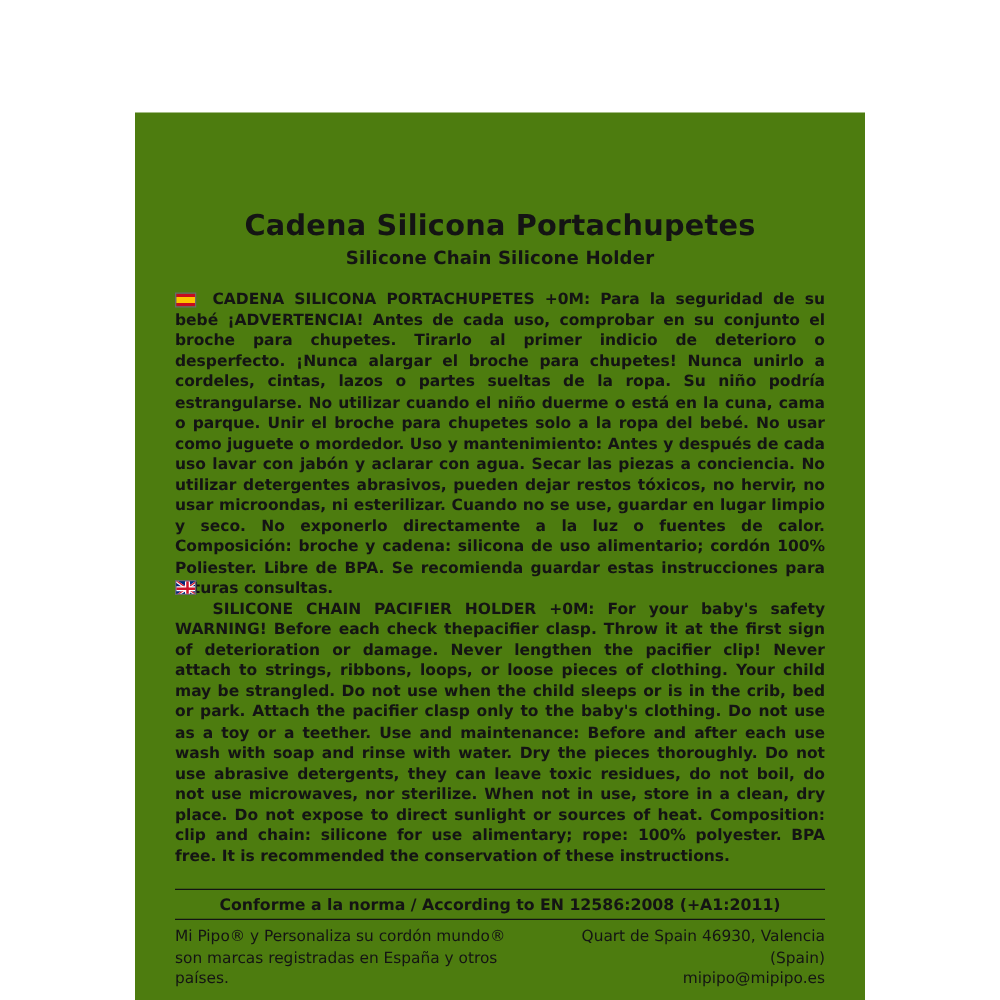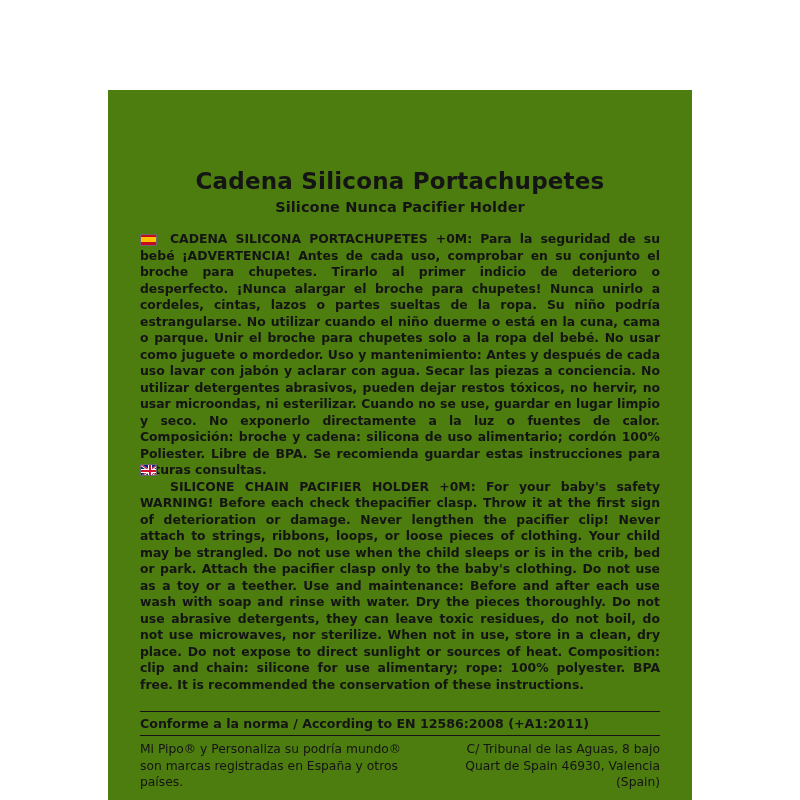--- a/index.html
+++ b/index.html
@@ -126,21 +126,21 @@
   }
   .norm-wrap {
     margin-top: 18px;
   }
   .rule {
     height: 1px;
     background: #141414;
     width: 100%;
   }
   .norm-text {
-    text-align: left;
+    text-align: center;
     font-size: 12.6px;
     font-weight: bold;
     color: #141414;
     padding: 4px 0 4px 0;
   }
   .cols {
     display: flex;
     justify-content: space-between;
     margin-top: 5px;
     font-size: 12.3px;
@@ -155,21 +155,21 @@
     text-align: right;
   }
 </style>
 </head>
 <body>
 
 <div id="label-sheet">
   <div id="content">
 
     <div class="title">Cadena Silicona Portachupetes</div>
-    <div class="subtitle">Silicone Nunca Pacifier Holder</div>
+    <div class="subtitle">Silicone Chain Silicone Holder</div>
 
     <div class="body-block">
 
       <div class="flag flag-es"></div>
       <p class="para">CADENA SILICONA PORTACHUPETES +0M: Para la seguridad de su bebé ¡ADVERTENCIA! Antes de cada uso, comprobar en su conjunto el broche para chupetes. Tirarlo al primer indicio de deterioro o desperfecto. ¡Nunca alargar el broche para chupetes! Nunca unirlo a cordeles, cintas, lazos o partes sueltas de la ropa. Su niño podría estrangularse. No utilizar cuando el niño duerme o está en la cuna, cama o parque. Unir el broche para chupetes solo a la ropa del bebé. No usar como juguete o mordedor.  Uso y mantenimiento: Antes y después de cada uso lavar con jabón y aclarar con agua. Secar las piezas a conciencia. No utilizar detergentes abrasivos, pueden dejar restos tóxicos, no hervir, no usar microondas, ni esterilizar. Cuando no se use, guardar en lugar limpio y seco. No exponerlo directamente a la luz o fuentes de calor. Composición: broche y cadena: silicona de uso alimentario; cordón 100% Poliester. Libre de BPA. Se recomienda guardar estas instrucciones para futuras consultas.</p>
 
       <div class="flag flag-uk" style="top: 232.992px;">
         <span class="d1"></span>
         <span class="d2"></span>
         <span class="dr1"></span>
@@ -182,21 +182,21 @@
       <p class="para">SILICONE CHAIN PACIFIER HOLDER +0M: For your baby's safety WARNING! Before each check thepacifier clasp. Throw it at the first sign of deterioration or damage. Never lengthen the pacifier clip! Never attach to strings, ribbons, loops, or loose pieces of clothing. Your child may be strangled. Do not use when the child sleeps or is in the crib, bed or park. Attach the pacifier clasp only to the baby's clothing. Do not use as a toy or a teether. Use and maintenance: Before and after each use wash with soap and rinse with water. Dry the pieces thoroughly. Do not use abrasive detergents, they can leave toxic residues, do not boil, do not use microwaves, nor sterilize. When not in use, store in a clean, dry place. Do not expose to direct sunlight or sources of heat. Composition: clip and chain: silicone for use alimentary; rope: 100% polyester. BPA free. It is recommended the conservation of these instructions.</p>
     </div>
 
     <div class="norm-wrap">
       <div class="rule"></div>
       <div class="norm-text">Conforme a la norma / According to EN 12586:2008 (+A1:2011)</div>
       <div class="rule"></div>
     </div>
 
     <div class="cols">
-      <div class="col-left">Mi Pipo® y Personaliza su podría mundo® son marcas registradas en España y otros países.</div>
+      <div class="col-left">Mi Pipo® y Personaliza su cordón mundo® son marcas registradas en España y otros países.</div>
       <div class="col-right">
-        <div>C/ Tribunal de las Aguas, 8 bajo</div>
         <div>Quart de Spain 46930, Valencia (Spain)</div>
+        <div>mipipo@mipipo.es</div>
       </div>
     </div>
 
   </div>
 </div>
 
 </body></html>

